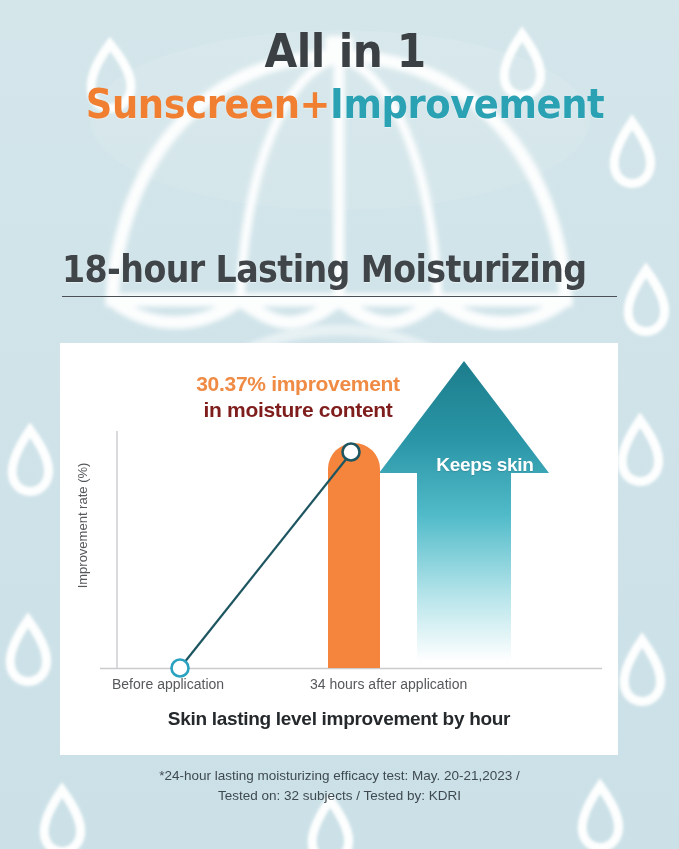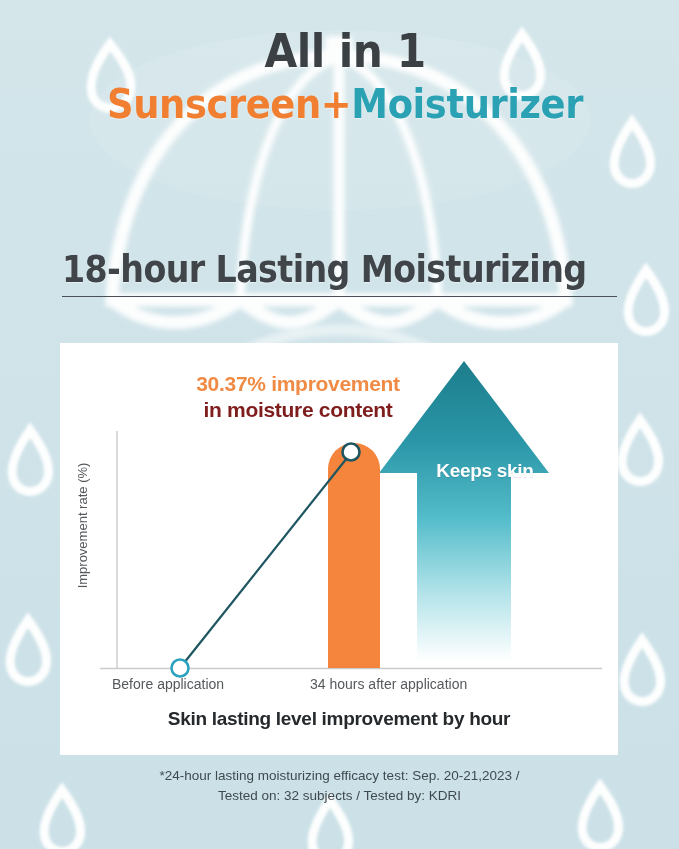--- a/index.html
+++ b/index.html
@@ -55,21 +55,21 @@
   }
 
   
   .callout{
     position:absolute;left:88px;top:28px;width:300px;text-align:center;
     line-height:1.25;z-index:4;
   }
   .callout .c1{font-size:21px;font-weight:bold;color:#ef8b44;letter-spacing:-0.3px;}
   .callout .c2{font-size:21px;font-weight:bold;color:#7f1d1d;letter-spacing:-0.3px;}
   .arrow-text{
-    position:absolute;left:330px;top:116px;width:190px;text-align:center;
+    position:absolute;left:330px;top:110px;width:190px;text-align:center;
     color:#ffffff;font-size:19px;font-weight:bold;line-height:1.3;
     letter-spacing:-0.3px;z-index:4;
     text-shadow:0 1px 1px rgba(0,0,0,.12);
   }
 
   
   .plot{position:absolute;left:0;top:0;width:558px;height:412px;z-index:2;}
 
   .ylabel{
     position:absolute;left:-63px;top:175px;width:170px;text-align:center;
@@ -142,21 +142,21 @@
       <path d="M600 786 C 616 808 623 825 616 838 C 607 853 587 849 583 834 C 579 820 589 802 600 786 Z"></path>
     </g>
 
     <ellipse cx="340" cy="120" rx="250" ry="90" fill="#ffffff" opacity=".10"></ellipse>
   </svg>
 </div>
 
 <div class="headline">
   <div class="hl-1">All in 1</div>
   <div class="hl-2">
-    <span class="hl-sun">Sunscreen</span><span class="hl-plus">+</span><span class="hl-moist">Moisturizer</span>
+    <span class="hl-sun">Sunscreen</span><span class="hl-plus">+</span><span class="hl-moist">Improvement</span>
   </div>
 </div>
 
 <div class="subhead-wrap">
   <div class="subhead">18-hour  Lasting Moisturizing</div>
   <div class="subrule"></div>
 </div>
 
 <div class="card">
 
@@ -197,15 +197,15 @@
 
   <div class="ylabel">Improvement rate (%)</div>
 
   <div class="xtick a">Before application</div>
   <div class="xtick b">34 hours after application</div>
 
   <div class="chart-title">Skin lasting level improvement by hour</div>
 </div>
 
 <div class="footnote">
-  <div>*24-hour lasting moisturizing efficacy test: Sep. 20-21,2023 /</div>
+  <div>*24-hour lasting moisturizing efficacy test: May. 20-21,2023 /</div>
   <div>Tested on: 32 subjects / Tested by: KDRI</div>
 </div>
 
 </body></html>

